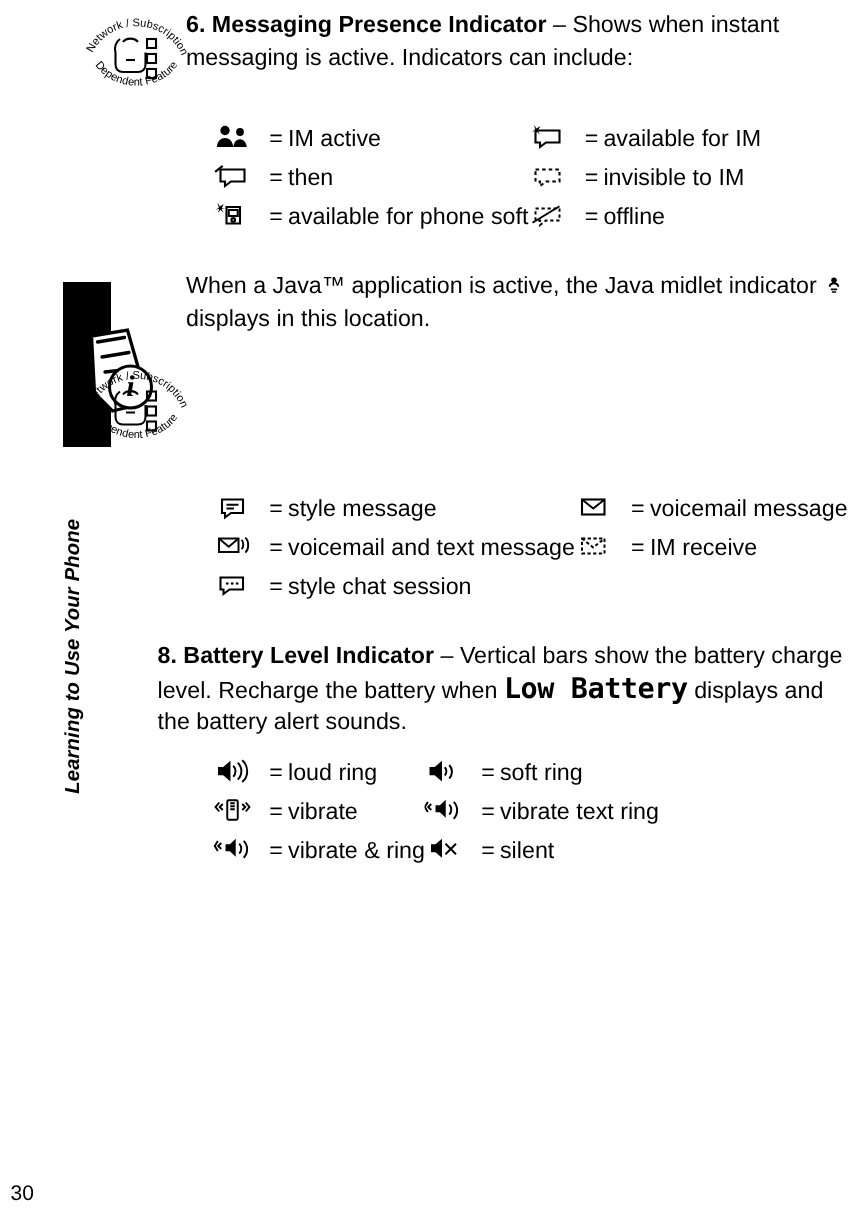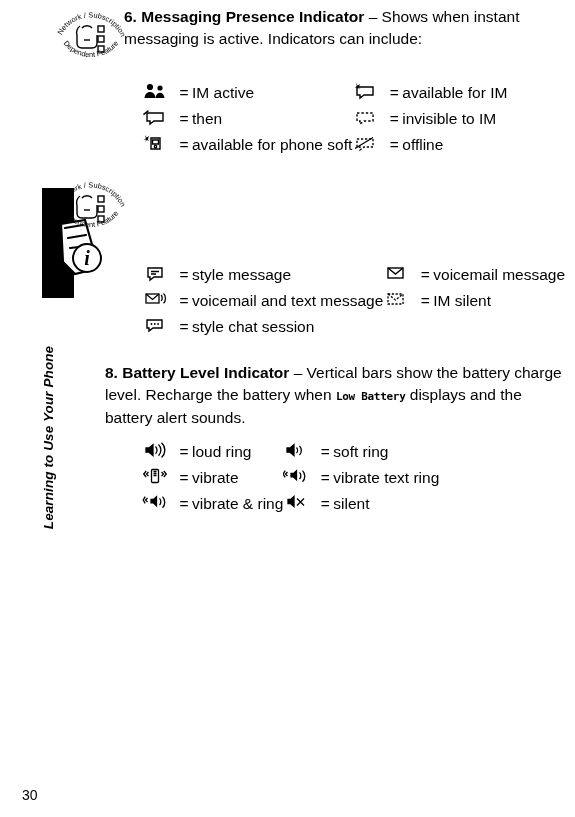--- a/index.html
+++ b/index.html
@@ -121,28 +121,28 @@
     padding-right: 3px;
   }
   td.desc {
     padding-right: 18px;
     white-space: normal;
   }
 
   .lowbat {
     font-family: "DejaVu Sans Mono", monospace;
     font-weight: bold;
-    font-size: 11px;
+    font-size: 19px;
     letter-spacing: -0.3px;
     text-align: right;
   }
 
   .pagenum {
     position: absolute;
-    left: 22px;
+    left: 7px;
     bottom: 14px;
     font-size: 14px;
     color: #000;
   }
 
   svg { display: block; }
 </style>
 </head>
 <body>
 
@@ -259,20 +259,34 @@
             </g>
             <path d="M3 14.5 L21 3.5" stroke="#000" stroke-width="1.3"></path>
           </svg>
         </td>
         <td class="eq">=</td>
         <td class="desc">offline</td>
       </tr>
     </tbody>
       </table>
 
+    <p class="para" style="margin-top:22px;">
+      <span>When a Java™ application is active, the Java midlet indicator</span>
+      <span style="display:inline-block;vertical-align:-3px;">
+        <svg viewBox="0 0 16 16" width="14" height="14">
+          <g fill="#000">
+            <circle cx="8" cy="3.2" r="2.1"></circle>
+            <path d="M4 8 c0-2 2-3.2 4-3.2 s4 1.2 4 3.2 l-1.4 0.4 c0-1.3 -1.2-2.1 -2.6-2.1 s-2.6 0.8 -2.6 2.1z"></path>
+            <path d="M5.6 9.6 h4.8 v1.2 h-4.8z"></path>
+            <path d="M6.4 11.6 h3.2 v1.2 h-3.2z"></path>
+          </g>
+        </svg>
+      </span>
+      <span>displays in this location.</span>
+    </p>
 
     <div class="block" style="margin-top:18px; min-height:66px;">
       <div class="netsub-icon" style="top:0px;">
         <svg viewBox="0 0 74 62" width="74" height="62">
           <path id="arcTop2" d="M6,34 A32,30 0 0,1 68,34" fill="none"></path>
           <path id="arcBot2" d="M6,30 A32,28 0 0,0 68,30" fill="none"></path>
           <text font-size="7.4" font-family="Liberation Sans, sans-serif">
             <textPath href="#arcTop2" startOffset="6%">Network / Subscription</textPath>
           </text>
           <text font-size="7.4" font-family="Liberation Sans, sans-serif">
@@ -329,21 +343,21 @@
         <td class="desc">voicemail and text message</td>
         <td class="glyph">
           <svg viewBox="0 0 26 18" width="26" height="18">
             <g fill="none" stroke="#000" stroke-width="1.3" stroke-dasharray="2.2 1.6">
               <rect x="5" y="4" width="15" height="10"></rect>
               <path d="M5 4 l7.5 6 L20 4"></path>
             </g>
           </svg>
         </td>
         <td class="eq">=</td>
-        <td class="desc">IM silent</td>
+        <td class="desc">IM receive</td>
       </tr>
       <tr>
         <td class="glyph">
           <svg viewBox="0 0 26 18" width="26" height="18">
             <g fill="none" stroke="#000" stroke-width="1.4">
               <path d="M5 4 h15 v8 h-9 l-4 3 v-3 h-2z"></path>
               <circle cx="9.5" cy="8" r="0.9" fill="#000" stroke="none"></circle>
               <circle cx="12.8" cy="8" r="0.9" fill="#000" stroke="none"></circle>
               <circle cx="16.1" cy="8" r="0.9" fill="#000" stroke="none"></circle>
             </g>

